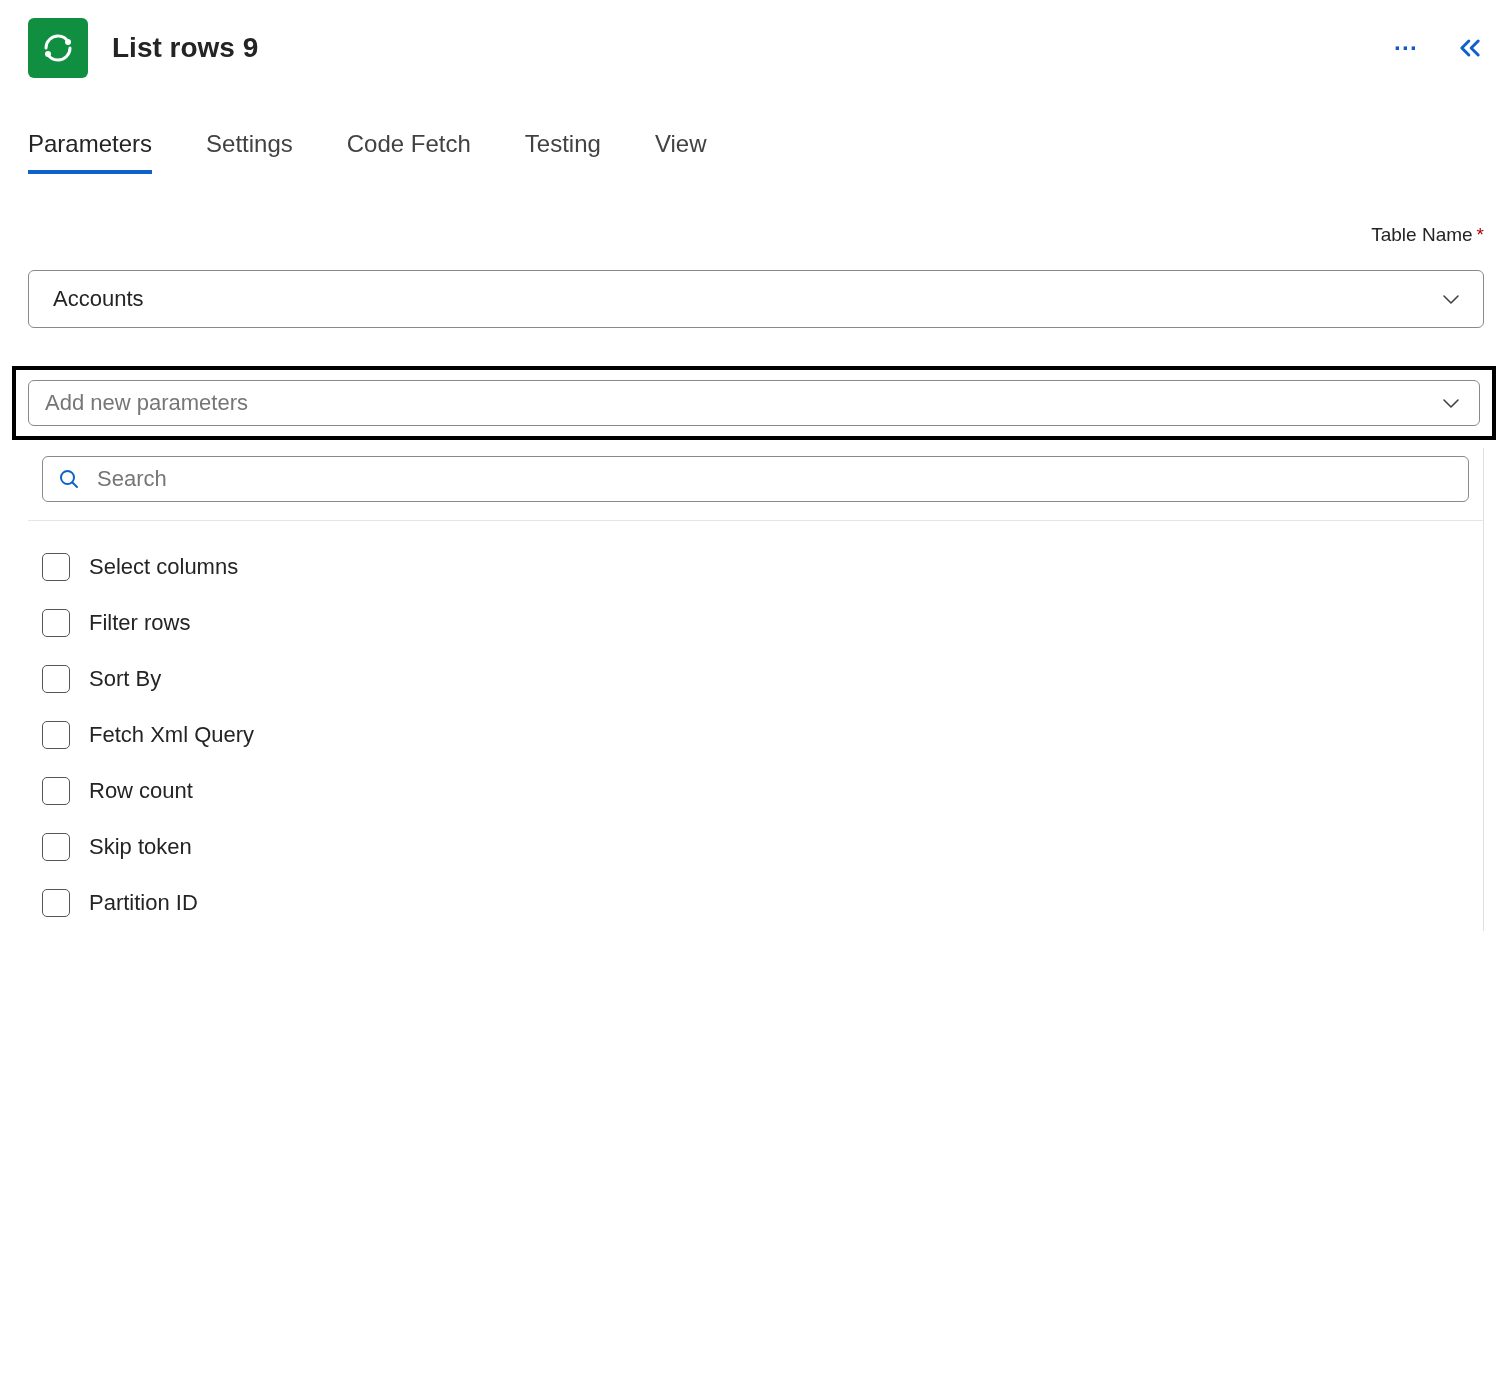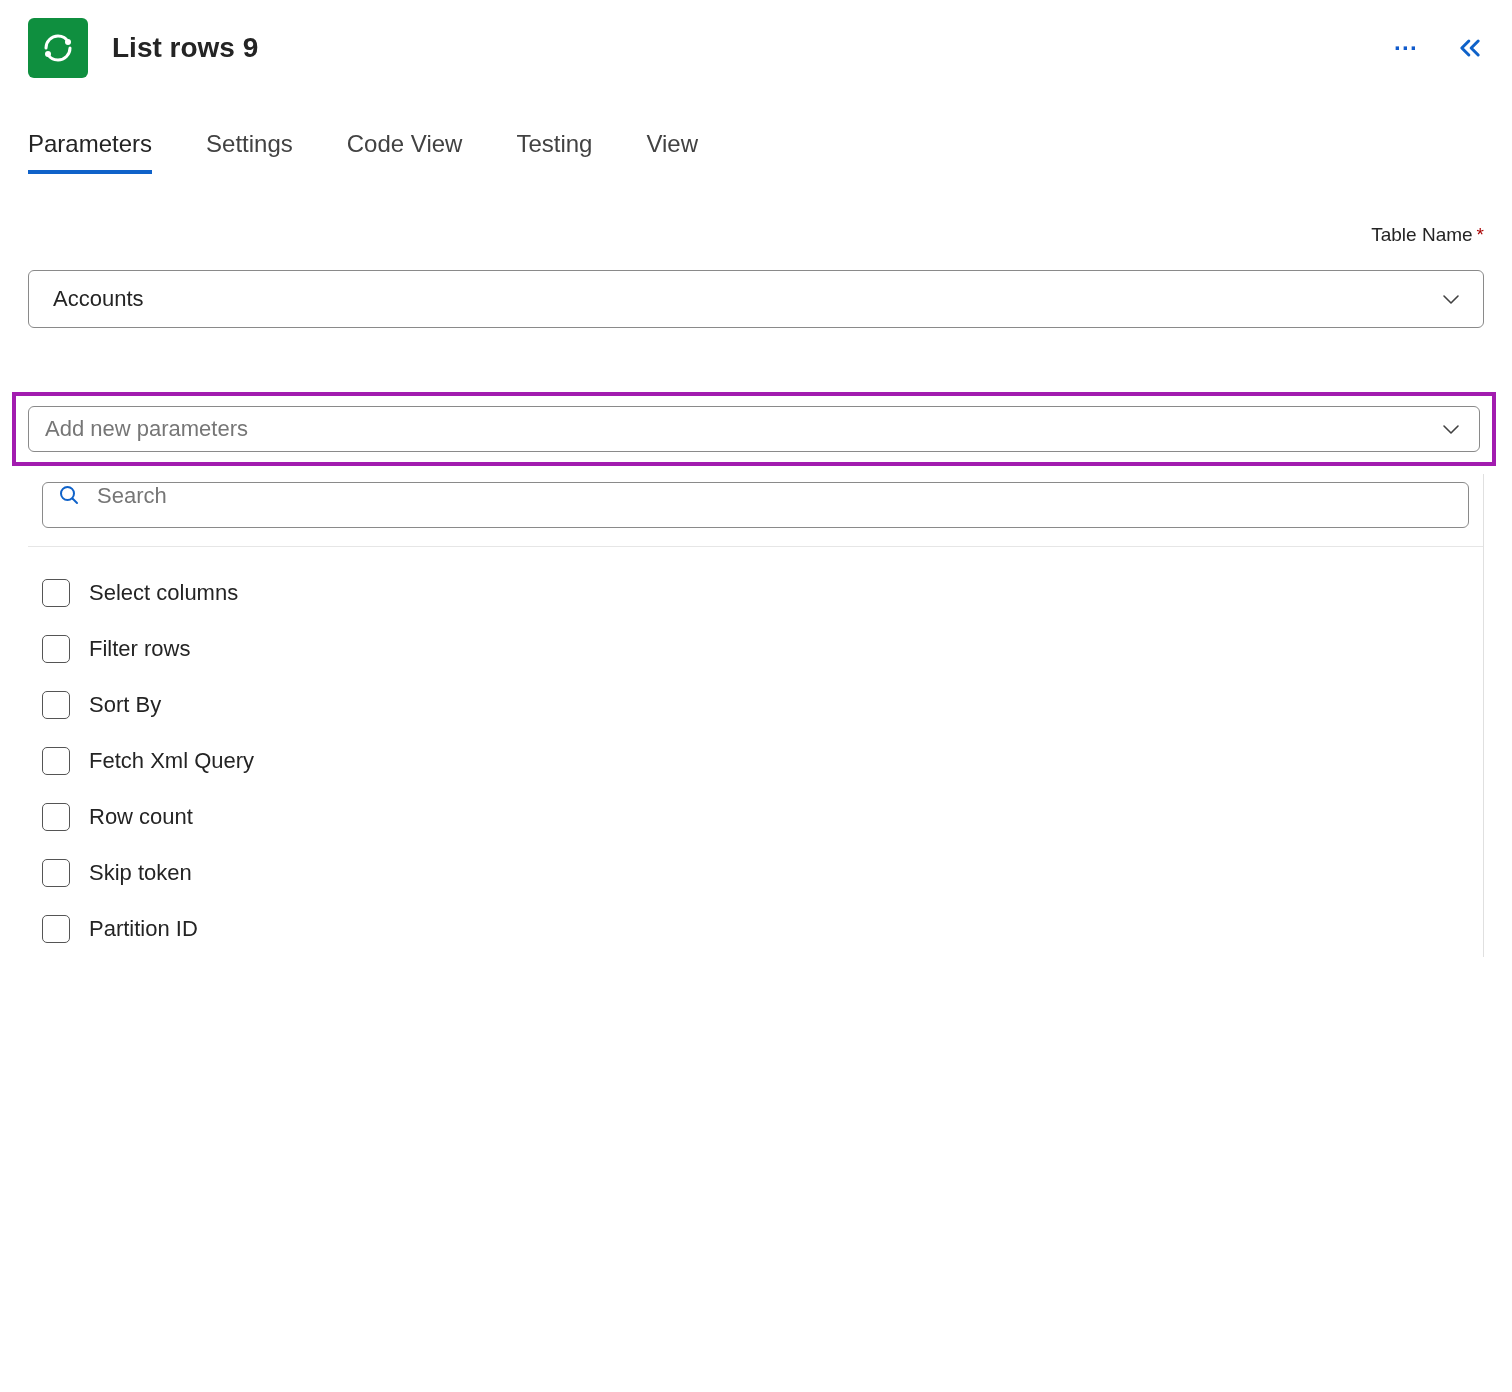--- a/index.html
+++ b/index.html
@@ -89,29 +89,29 @@
     .req { color: #a80000; margin-left: 4px; }
 
     .dropdown {
       display: flex;
       align-items: center;
       border: 1px solid #8a8a8a;
       border-radius: 6px;
       height: 58px;
       padding: 0 20px 0 24px;
       width: calc(100% - 0px);
-      margin-bottom: 64px;
+      margin-bottom: 38px;
       background: #fff;
     }
     .dropdown .value { font-size: 22px; color: #242424; flex: 1; }
     .chev { color: #424242; }
     .chev svg { width: 24px; height: 24px; display: block; }
 
     .highlight-box {
-      border: 4px solid #a21caf;
+      border: 4px solid #000000;
       padding: 10px 12px;
       margin-bottom: 4px;
       position: relative;
       left: -16px;
       width: calc(100% + 28px);
     }
     .add-params {
       display: flex;
       align-items: center;
       border: 1px solid #8a8a8a;
@@ -124,21 +124,21 @@
 
     .dropdown-panel {
       margin: 8px 0 0 0;
       width: calc(100% - 0px);
       border-right: 1px solid #e0e0e0;
       background: #fff;
     }
     .search-wrap { padding: 8px 14px 18px 14px; border-bottom: 1px solid #e6e6e6; }
     .search {
       display: flex;
-      align-items: flex-start;
+      align-items: center;
       border: 1px solid #8a8a8a;
       border-radius: 6px;
       height: 46px;
       padding: 0 14px;
       gap: 16px;
       background: #fff;
     }
     .search input {
       border: 0;
       outline: 0;
@@ -188,21 +188,21 @@
         <svg viewBox="0 0 24 24" fill="none">
             <path d="M11 6l-6 6 6 6M19 6l-6 6 6 6" stroke="currentColor" stroke-width="2.6" stroke-linecap="round" stroke-linejoin="round"></path>
           </svg>
       </div>
     </div>
   </div>
 
   <div class="tabs">
     <div class="tab active">Parameters</div>
     <div class="tab">Settings</div>
-    <div class="tab">Code View</div>
+    <div class="tab">Code Fetch</div>
     <div class="tab">Testing</div>
     <div class="tab">View</div>
   </div>
 
   <label class="field-label">
     <span>Table Name</span><span class="req">*</span>
   </label>
   <div class="dropdown">
     <div class="value">Accounts</div>
     <div class="chev">

